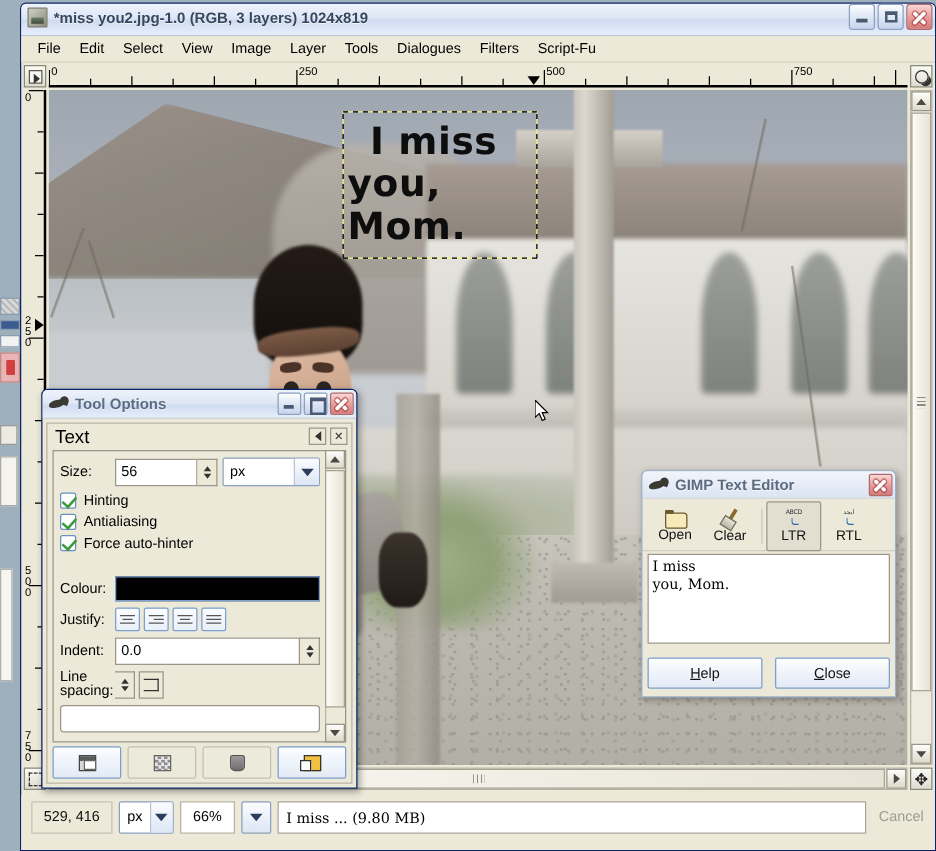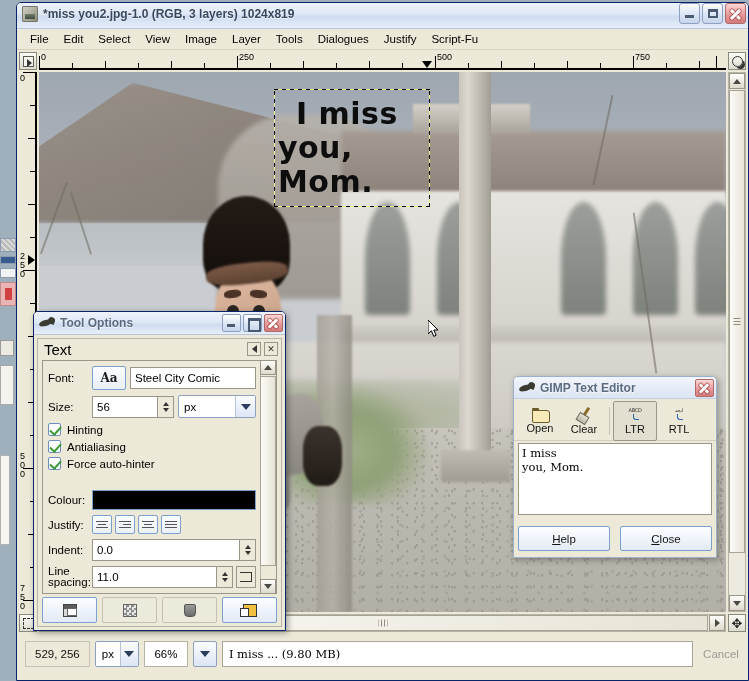--- a/index.html
+++ b/index.html
@@ -416,21 +416,21 @@
 
   <div id="menubar">
     <div class="menu-item">File</div>
     <div class="menu-item">Edit</div>
     <div class="menu-item">Select</div>
     <div class="menu-item">View</div>
     <div class="menu-item">Image</div>
     <div class="menu-item">Layer</div>
     <div class="menu-item">Tools</div>
     <div class="menu-item">Dialogues</div>
-    <div class="menu-item">Justify</div>
+    <div class="menu-item">Filters</div>
     <div class="menu-item">Script-Fu</div>
   </div>
 
   <div id="work">
 
     <div id="corner-btn">
         <span></span>
       </div>
     <div id="zoom-btn"></div>
 
@@ -571,21 +571,21 @@
         </div>
     </div>
 
     <div id="qmask-btn">
         <span></span>
       </div>
     <div id="navpad-btn">✥</div>
   </div>
 
   <div id="statusbar">
-    <div id="pos-box">529, 256</div>
+    <div id="pos-box">529, 416</div>
     <div id="unit-combo">
       <div class="val">px</div>
       <div class="drop">
           <span class="chev"></span>
         </div>
     </div>
     <div id="zoom-box">66%</div>
     <div id="zoom-drop">
         <span class="chev"></span>
       </div>
@@ -610,25 +610,20 @@
           <span class="tri"></span>
         </div>
       <div class="mini-btn">
           <span class="x">✕</span>
         </div>
     </div>
 
     <div id="to-scrollarea">
       <div id="to-inner">
 
-        <div class="row">
-          <span class="lab">Font:</span>
-          <div class="fontbtn">Aa</div>
-          <div class="txtin">Steel City Comic</div>
-        </div>
 
         <div class="row">
           <span class="lab">Size:</span>
           <div class="txtin">56</div>
           <div class="spin">
               <span class="up2"></span>
               <span class="dn2"></span>
             </div>
           <div class="combo">
             <div class="v">px</div>
@@ -685,21 +680,20 @@
           <div class="txtin">0.0</div>
           <div class="spin">
               <span class="up2"></span>
               <span class="dn2"></span>
             </div>
         </div>
 
         <div class="row">
           <span class="lab" style="white-space:pre-line;line-height:11px;">Line
 spacing:</span>
-          <div class="txtin">11.0</div>
           <div class="spin">
               <span class="up2"></span>
               <span class="dn2"></span>
             </div>
           <div class="linkbtn"></div>
         </div>
 
         <div class="row">
           <div class="txtin" style="margin-left:0;border-radius:3px;"></div>
         </div>

